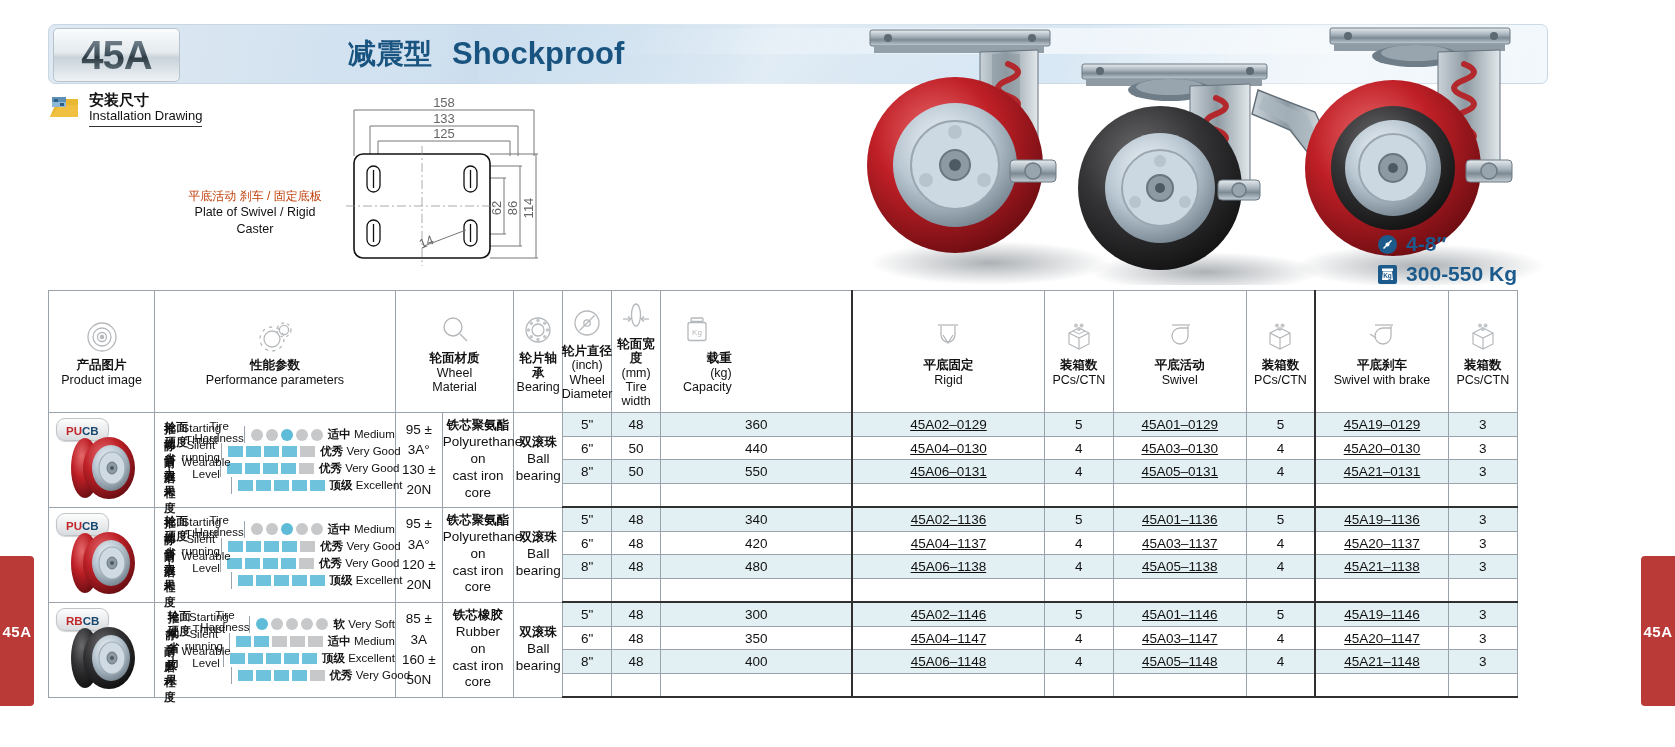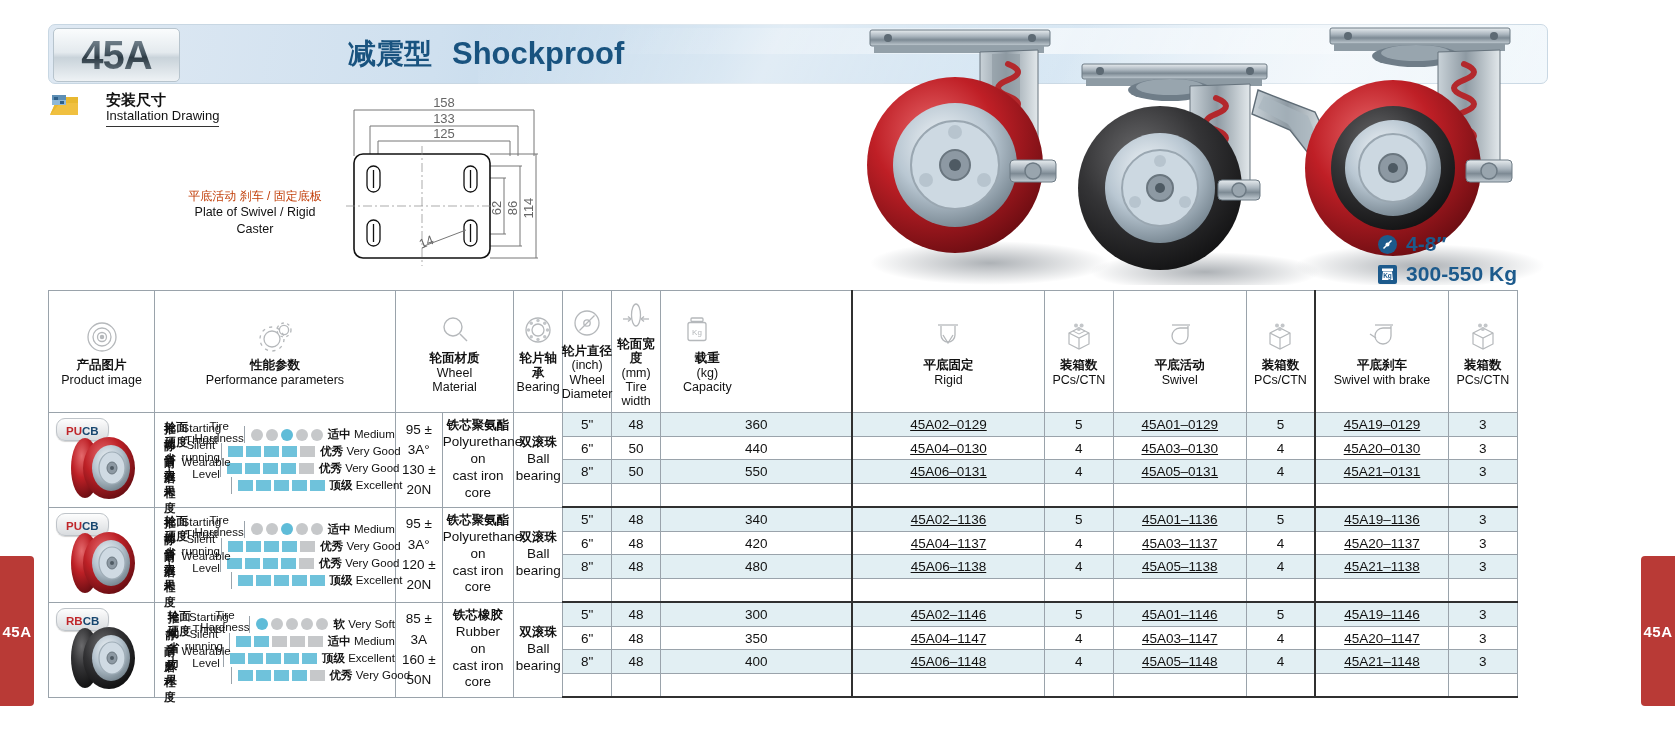--- a/index.html
+++ b/index.html
@@ -33,21 +33,21 @@
      display:flex;flex-direction:column;align-items:center;justify-content:center;color:#fff;}
   .series-wedge .cn{font-size:17px;font-weight:bold;line-height:1.05;letter-spacing:1px;}
   .series-wedge .en{font-size:19px;font-weight:bold;line-height:1.05;letter-spacing:1px;
      background:linear-gradient(180deg,#ffffff,#cfe2f2);-webkit-background-clip:text;background-clip:text;color:transparent;}
   .banner-title{position:absolute;left:300px;top:0;height:60px;display:flex;align-items:center;gap:20px;
      font-size:30px;font-weight:bold;color:#19537f;}
   .banner-title .cn{font-size:28px;}
   .banner-title .en{font-size:31px;}
 
   
-  .inst{position:absolute;left:48px;top:92px;display:flex;align-items:center;gap:26px;}
+  .inst{position:absolute;left:48px;top:92px;display:flex;align-items:flex-end;gap:9px;}
   .inst-ico{width:32px;height:32px;position:relative;}
   .inst-txt .cn{font-size:15px;font-weight:bold;color:#111;line-height:1.12;}
   .inst-txt .en{font-size:13px;color:#111;line-height:1.15;border-bottom:1.5px solid #333;padding-bottom:2px;}
 
   .plate-label{position:absolute;left:175px;top:188px;width:160px;text-align:center;line-height:1.35;}
   .plate-label .cn{font-size:12px;font-weight:normal;color:#c2410c;}
   .plate-label .en{font-size:12.5px;color:#111;}
 
   .drawing{position:absolute;left:340px;top:96px;width:210px;height:170px;text-align:right;}
 
@@ -470,21 +470,21 @@
     </td>
     <td>
       <div class="hcell" style="align-items:flex-start;padding-left:22px">
         <span class="hicon">
           <svg width="28" height="30" viewBox="0 0 28 30" fill="none" stroke="#b5b8bb" stroke-width="1.3">
             <rect x="8" y="3" width="12" height="3.5" rx="1"></rect>
             <rect x="5" y="7.5" width="18" height="18" rx="2"></rect>
             <text x="14" y="20" font-size="8" text-anchor="middle" fill="#b5b8bb" stroke="none" font-family="Liberation Sans, sans-serif">Kg</text>
           </svg>
             </span>
-        <span class="hlabel" style="text-align:center">
+        <span class="hlabel" style="text-align:right">
               <span class="cn">载重</span>
         <span class="en" style="white-space:pre-line">(kg)
 Capacity</span>
             </span>
       </div>
     </td>
     <td class="thickL">
       <div class="hcell">
         <span class="hicon">
           <svg width="28" height="32" viewBox="0 0 28 32" fill="none" stroke="#b5b8bb" stroke-width="1.3">

